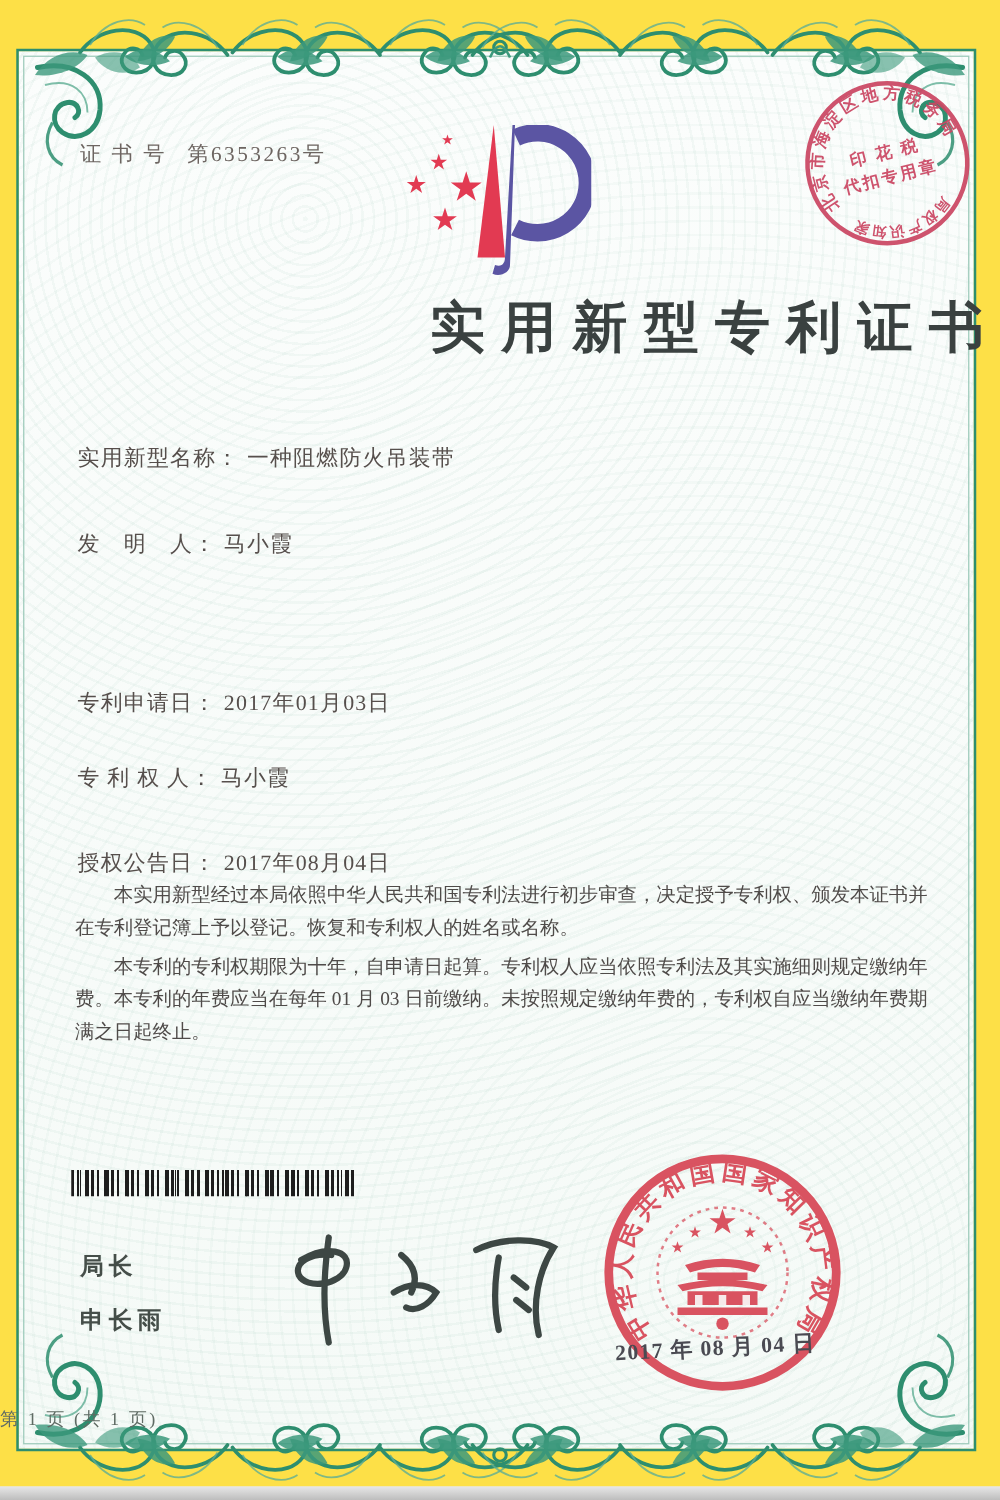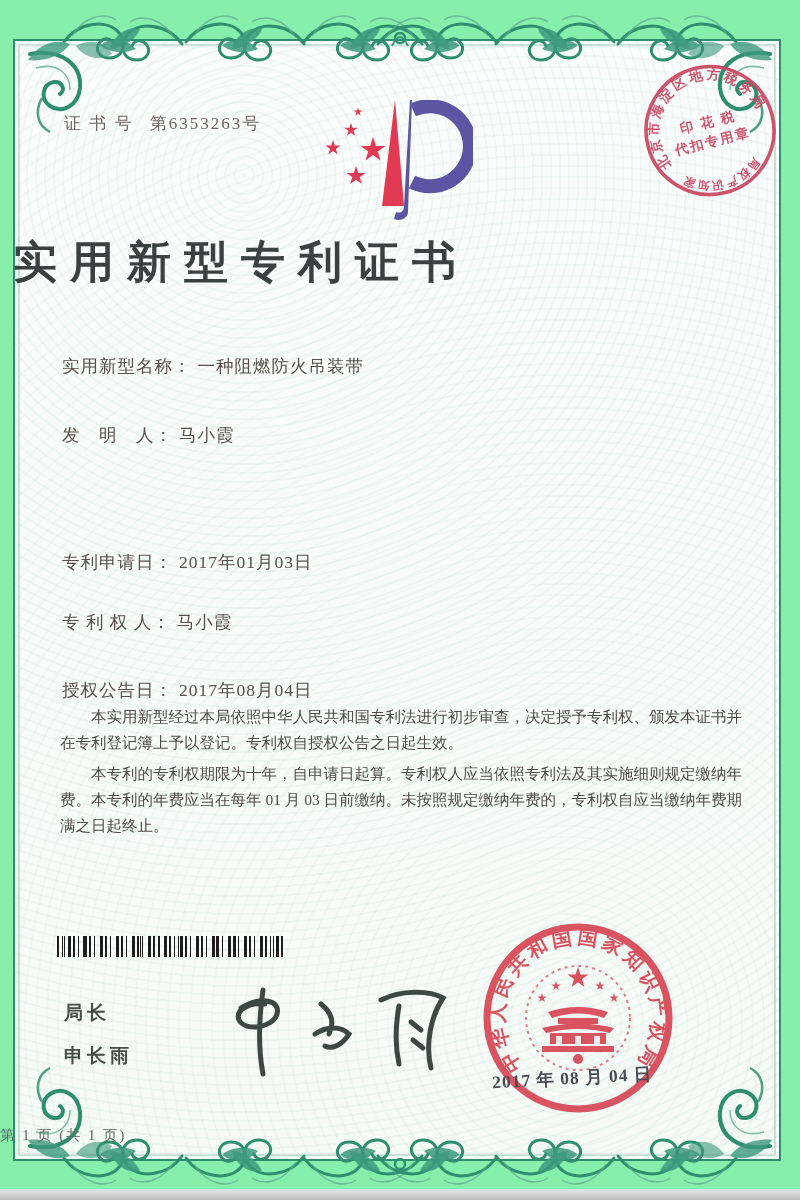--- a/index.html
+++ b/index.html
@@ -1,34 +1,34 @@
 <!DOCTYPE html>
 <html><head>
 <meta charset="utf-8">
 <style>
   html,body{margin:0;padding:0;background:#ffffff;}
   .page{
     position:relative;width:800px;height:1200px;overflow:hidden;
-    background:#86efac;
+    background:#fde047;
     font-family:"Liberation Serif","DejaVu Serif",serif;
   }
   .texture{
     position:absolute;left:15px;top:41px;width:764px;height:1118px;
     background:
       repeating-radial-gradient(circle at 30% 12%, rgba(70,150,120,0.05) 0 2px, rgba(0,0,0,0) 2px 9px),
       repeating-radial-gradient(circle at 72% 88%, rgba(70,150,120,0.04) 0 2px, rgba(0,0,0,0) 2px 11px),
       linear-gradient(#fbfdfc,#f5faf7);
   }
   .border-svg{position:absolute;left:0;top:0;}
   .bottom-shadow{position:absolute;left:0;bottom:0;width:800px;height:11px;
     background:linear-gradient(#e8e8e8,#bdbdbd);}
   .cert-no{position:absolute;left:64px;top:112px;font-size:17px;color:#6d6561;letter-spacing:2px;}
   .cert-no .num{margin-left:10px;}
   .title{
-    position:absolute;left:0;top:233px;width:800px;text-align:left;
+    position:absolute;left:0;top:233px;width:800px;text-align:right;
     font-size:44px;font-weight:bold;color:#3a4140;letter-spacing:13px;text-indent:13px;
   }
   .field{position:absolute;left:62px;font-size:17.5px;color:#564f4c;letter-spacing:1px;white-space:nowrap;}
   .field .v{margin-left:6px;}
   .f0{top:354px;} .f1{top:423px;} .f2{top:486px;} .f3{top:550px;} .f4{top:610px;text-align:right;} .f5{top:678px;}
   .body-text{
     position:absolute;left:60px;top:704px;width:682px;
     font-size:15.5px;line-height:1.68;color:#4f4b49;text-align:justify;
   }
   .body-text p{margin:0 0 5px 0;text-indent:2em;}
@@ -158,21 +158,21 @@
     <span>专利申请日：</span><span class="v">2017年01月03日</span>
   </div>
   <div class="field f4">
     <span>专 利 权 人：</span><span class="v">马小霞</span>
   </div>
   <div class="field f5">
     <span>授权公告日：</span><span class="v">2017年08月04日</span>
   </div>
 
   <div class="body-text">
-    <p>本实用新型经过本局依照中华人民共和国专利法进行初步审查，决定授予专利权、颁发本证书并在专利登记簿上予以登记。专利权自授权公告之日起生效。</p>
+    <p>本实用新型经过本局依照中华人民共和国专利法进行初步审查，决定授予专利权、颁发本证书并在专利登记簿上予以登记。恢复和专利权人的姓名或名称。</p>
     <p>本专利的专利权期限为十年，自申请日起算。专利权人应当依照专利法及其实施细则规定缴纳年费。本专利的年费应当在每年 01 月 03 日前缴纳。未按照规定缴纳年费的，专利权自应当缴纳年费期满之日起终止。</p>
   </div>
 
   <div class="barcode"></div>
 
   <div class="official">
     <div>局长</div>
     <div class="name">申长雨</div>
   </div>
 

